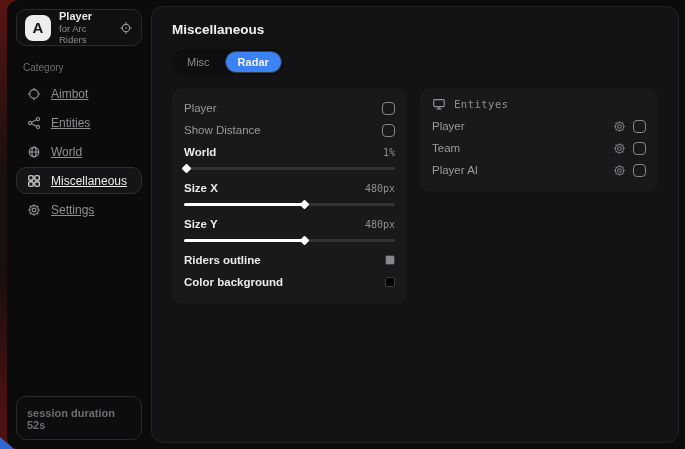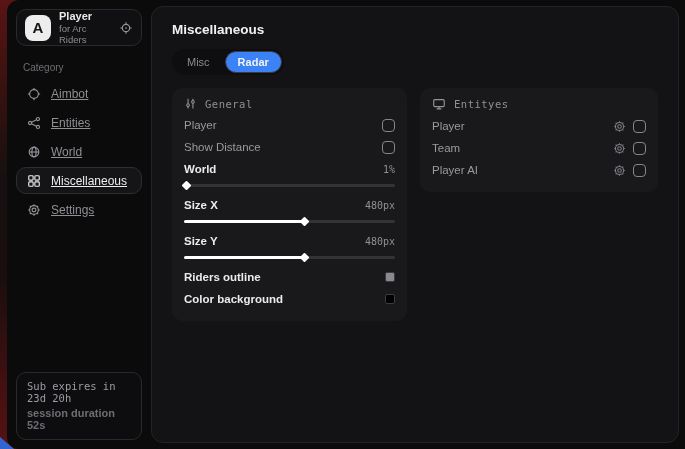--- a/index.html
+++ b/index.html
@@ -152,46 +152,35 @@
             <path d="M8 1.4v1.6M8 13v1.6M1.4 8H3M13 8h1.6M3.3 3.3l1.1 1.1M11.6 11.6l1.1 1.1M12.7 3.3l-1.1 1.1M4.4 11.6l-1.1 1.1"></path>
           </svg>
         </span>
         <span>Settings</span>
       </div>
     </div>
 
     <div class="sidebar-spacer"></div>
 
     <div class="sub-card">
-      <div class="sub-line1">Sub expires in 23d 20h</div>
       <div class="sub-line2">session duration 52s</div>
     </div>
   </div>
 
   <div class="main">
     <div class="page-title">Miscellaneous</div>
 
     <div class="tab-group">
       <div class="tab">Misc</div>
       <div class="tab active">Radar</div>
     </div>
 
     <div class="cards">
 
       <div class="card general">
-        <div class="card-header">
-          <span class="icon">
-            <svg width="13" height="13" viewBox="0 0 16 16" fill="none" stroke="currentColor" stroke-width="1.3">
-              <path d="M5 2v12M11 2v12"></path>
-                <circle cx="5" cy="10" r="1.6" fill="#19191b"></circle>
-                <circle cx="11" cy="6" r="1.6" fill="#19191b"></circle>
-            </svg>
-          </span>
-          <span>General</span>
-        </div>
 
         <div class="row">
           <span class="row-label">Player</span>
           <span class="checkbox"></span>
         </div>
         <div class="row">
           <span class="row-label">Show Distance</span>
           <span class="checkbox"></span>
         </div>
 

